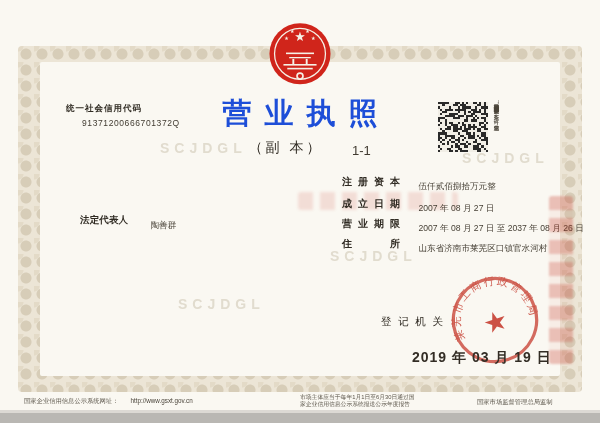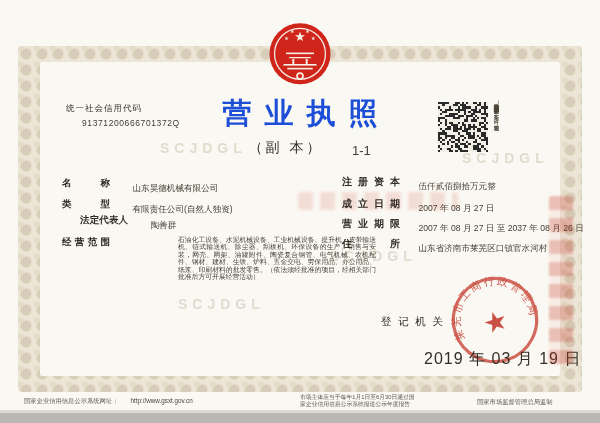--- a/index.html
+++ b/index.html
@@ -26,21 +26,21 @@
   }
   .frame-inner{position:absolute;left:22px;top:16px;right:22px;bottom:16px;background:#faf8f2;border-radius:2px;}
 
   .content{position:absolute;inset:0;z-index:3;}
 
   
   .emblem{position:absolute;left:268px;top:22px;width:64px;height:70px;z-index:5;}
 
   
   .credit{position:absolute;left:66px;top:103px;z-index:4;}
-  .credit .lab{font-size:8.5px;font-weight:normal;letter-spacing:1px;color:#2f2a22;}
+  .credit .lab{font-size:8.5px;font-weight:bold;letter-spacing:1px;color:#2f2a22;}
   .credit .code{font-size:8.5px;margin-top:3px;letter-spacing:0.6px;color:#413b31;padding-left:16px;}
 
   
   .title{position:absolute;left:50%;top:94px;transform:translateX(-50%);
     font-size:29px;font-weight:bold;letter-spacing:13px;padding-left:13px;
     color:#1d4ed8;white-space:nowrap;}
   .subtitle{position:absolute;left:50%;top:139px;transform:translateX(-50%);
     font-size:14px;letter-spacing:3px;color:#2f2a22;white-space:nowrap;margin-left:-14px;}
   .copy-no{position:absolute;left:352px;top:143px;font-size:13px;color:#413b31;}
 
@@ -62,21 +62,21 @@
   .fvalue{color:#453f34;}
   .fvalue.l{margin-left:18px;font-size:8.6px;}
   .fvalue.r{margin-left:14px;font-size:8.6px;}
   .scope-value{position:absolute;left:116px;top:0;width:198px;
     font-size:6.8px;line-height:7.4px;color:#453f34;text-align:justify;white-space:normal;}
 
   
   .registry{position:absolute;left:381px;top:315px;}
   .registry .flabel{width:62px;font-size:10.5px;font-weight:normal;color:#2f2a22;}
   .seal{position:absolute;left:447px;top:272px;width:96px;height:96px;z-index:6;opacity:.88;mix-blend-mode:multiply;}
-  .issue-date{position:absolute;left:424px;top:349px;font-size:16px;letter-spacing:1px;color:#332d25;z-index:7;}
+  .issue-date{position:absolute;left:412px;top:349px;font-size:14px;letter-spacing:1px;color:#332d25;z-index:7;font-weight:bold;}
 
   
   .footer-left{position:absolute;left:24px;top:397px;font-size:6.3px;color:#5a5449;}
   .footer-left .url{margin-left:12px;color:#4a443a;}
   .footer-center{position:absolute;left:300px;top:394px;width:130px;font-size:5.8px;line-height:7px;color:#5a5449;white-space:nowrap;}
   .footer-right{position:absolute;left:477px;top:398px;font-size:6.3px;color:#5a5449;}
 
   
   .wm{position:absolute;font-size:14px;font-weight:bold;letter-spacing:5px;
     color:rgba(185,173,148,0.38);z-index:2;}
@@ -665,35 +665,23 @@
         <i></i>
         <i></i>
         <i class="b"></i>
         <i class="b"></i>
         <i></i>
         <i></i>
         <i class="b"></i>
       </div>
     <div class="qr-caption">扫描二维码登录“国家企业信用信息公示系统”了解更多登记、备案、许可、监管信息。</div>
 
-    <div class="row" style="left:62px;top:177px;">
-      <span class="flabel l">名称</span>
-      <span class="fvalue l">山东昊德机械有限公司</span>
-    </div>
-    <div class="row" style="left:62px;top:198px;">
-      <span class="flabel l">类型</span>
-      <span class="fvalue l">有限责任公司(自然人独资)</span>
-    </div>
     <div class="row" style="left:80px;top:214px;">
       <span class="flabel l">法定代表人</span>
       <span class="fvalue l">陶善群</span>
-    </div>
-    <div class="row" style="left:62px;top:236px;width:260px;">
-      <span class="flabel l">经营范围</span>
-      <span class="scope-value">石油化工设备、水泥机械设备、工业机械设备、提升机、皮带输送机、链式输送机、除尘器、刮板机、环保设备的生产、销售与安装，网壳、网架、油罐附件、陶瓷复合钢管、电气机械、农机配件、钢材、建材、生铁、炉料、五金交电、劳保用品、办公用品、纸浆、印刷材料的批发零售。（依法须经批准的项目，经相关部门批准后方可开展经营活动）</span>
     </div>
 
     <div class="row" style="left:342px;top:175px;">
       <span class="flabel r">注册资本</span>
       <span class="fvalue r">伍仟贰佰捌拾万元整</span>
     </div>
     <div class="row" style="left:342px;top:197px;">
       <span class="flabel r">成立日期</span>
       <span class="fvalue r">2007 年  08 月 27 日</span>
     </div>

